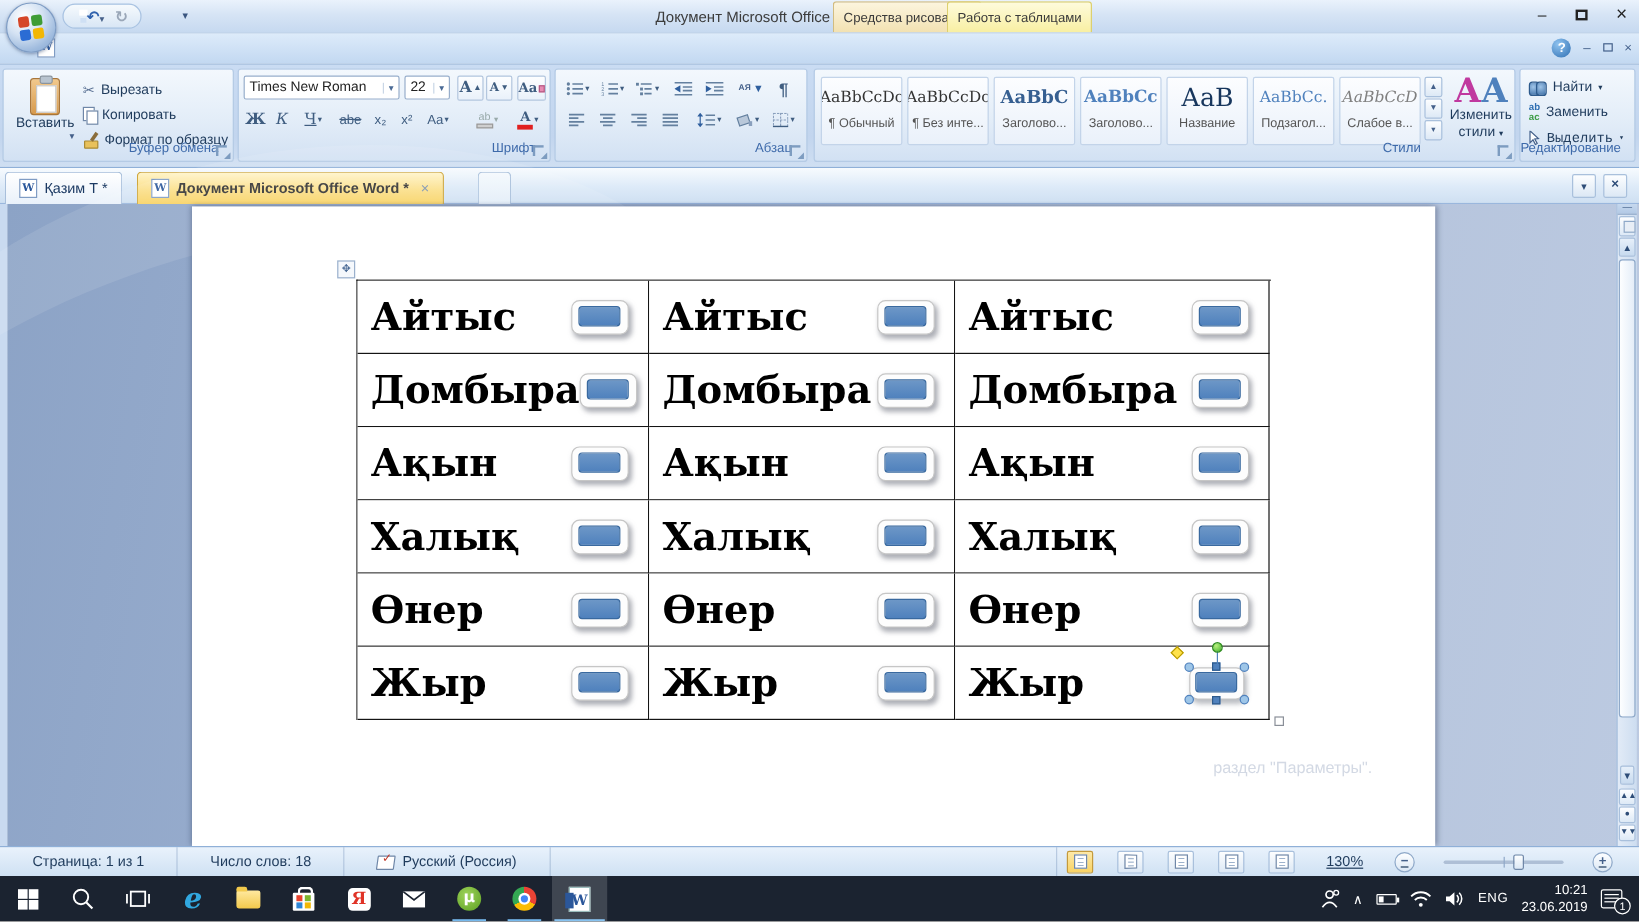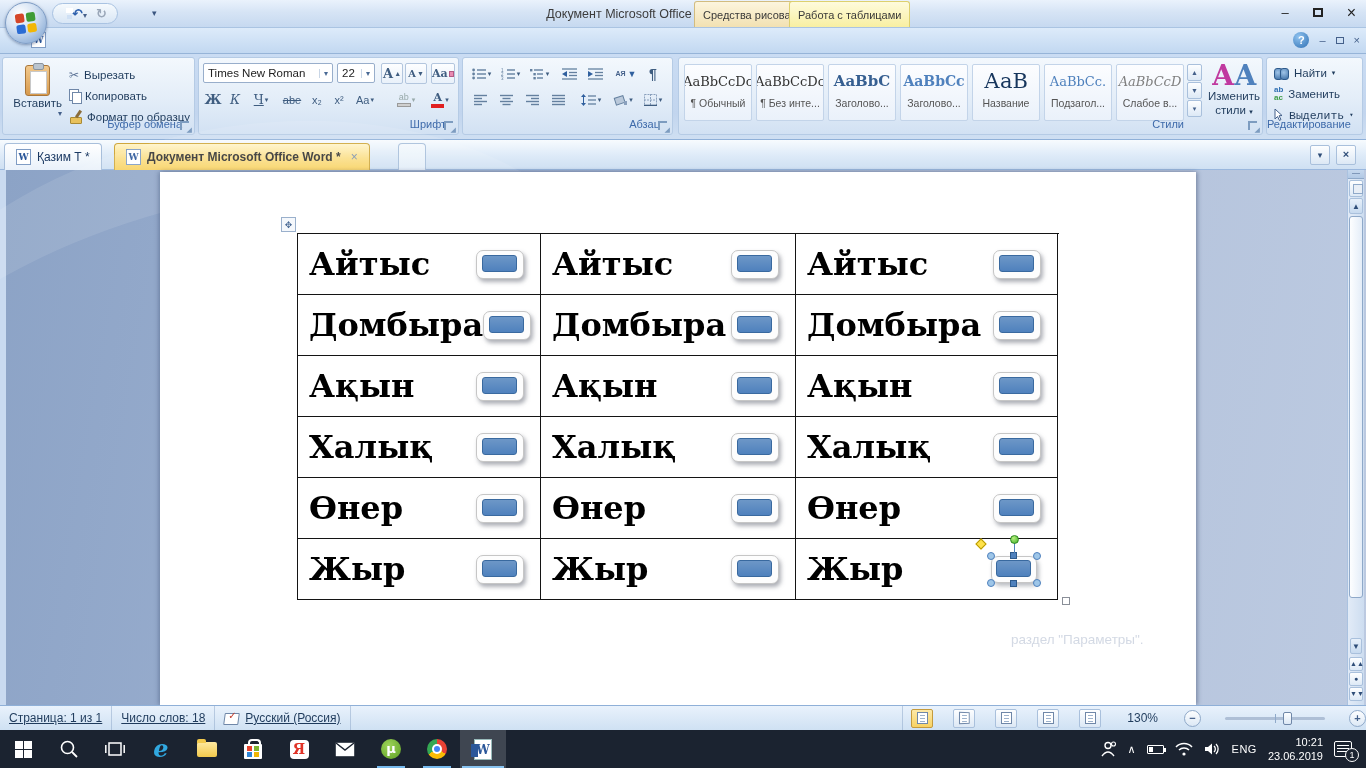--- a/index.html
+++ b/index.html
@@ -185,27 +185,27 @@
     background:linear-gradient(to right,#fdfeff,#e4edf8); border:1px solid #8fa9c9; }
   .vs-down { position:absolute; left:1px; right:1px; top:468px; }
   .vs-nav { position:absolute; left:1px; right:1px; display:flex; flex-direction:column; gap:1px; top:487px; }
   .vs-nav .nbtn { height:14px; background:linear-gradient(#fdfeff,#dde9f6); border:1px solid #a9c0dc; border-radius:2px;
     font-size:7px; color:#2e4d78; text-align:center; line-height:12px; }
 
   
   .statusbar { position:absolute; top:705px; left:0; right:0; height:25px;
     background:linear-gradient(#e9f2fc,#cfe1f3); border-top:1px solid #8fb0d8;
     display:flex; align-items:center; color:#1f3b5c; font-size:12px; }
-  .sseg { padding:0 9px; height:100%; display:flex; align-items:center; gap:6px;
-    border-right:1px solid rgba(140,165,200,.5); white-space:nowrap;text-decoration:underline; }
+  .sseg { padding:0 27px; height:100%; display:flex; align-items:center; gap:6px;
+    border-right:1px solid rgba(140,165,200,.5); white-space:nowrap; }
   .spell-ico { width:15px; height:13px; position:relative; }
   .spell-ico::before { content:""; position:absolute; left:0; top:1px; width:13px; height:10px; background:#fff;
     border:1px solid #6f87a8; border-radius:1px; transform:skewX(-8deg); }
   .spell-ico::after { content:"✓"; position:absolute; left:4px; top:-2px; color:#c23a2b; font-size:10px; font-weight:bold; }
-  .sright { margin-left:auto; display:flex; align-items:center; gap:20px; padding-right:0; height:100%; border-left:1px solid rgba(140,165,200,.5); padding-left:8px; }
+  .sright { margin-left:auto; display:flex; align-items:center; gap:20px; padding-right:22px; height:100%; border-left:1px solid rgba(140,165,200,.5); padding-left:8px;text-decoration:underline; }
   .vbtn { width:22px; height:19px; border:1px solid #a9c0dc; border-radius:2px; background:linear-gradient(#fdfeff,#dce8f5);
     display:flex; align-items:center; justify-content:center; }
   .vbtn.active { background:linear-gradient(#fde9a8,#f8d263); border-color:#c49a3c; }
   .vico { width:11px; height:12px; background:#fff; border:1px solid #6f87a8; position:relative; }
   .vico::before { content:""; position:absolute; left:2px; right:2px; top:2px; height:7px;
     background:repeating-linear-gradient(#9db2cc 0 1px, transparent 1px 3px); }
   .vico.book { transform:perspective(40px) rotateY(14deg); }
   .zoomtxt { margin:0 6px; font-size:12px; }
   .zbtn { width:17px; height:17px; border-radius:50%; border:1px solid #8fa9c9; background:linear-gradient(#fdfeff,#dce8f5);
     text-align:center; line-height:15px; color:#44608a; font-weight:bold; font-size:11px; }

